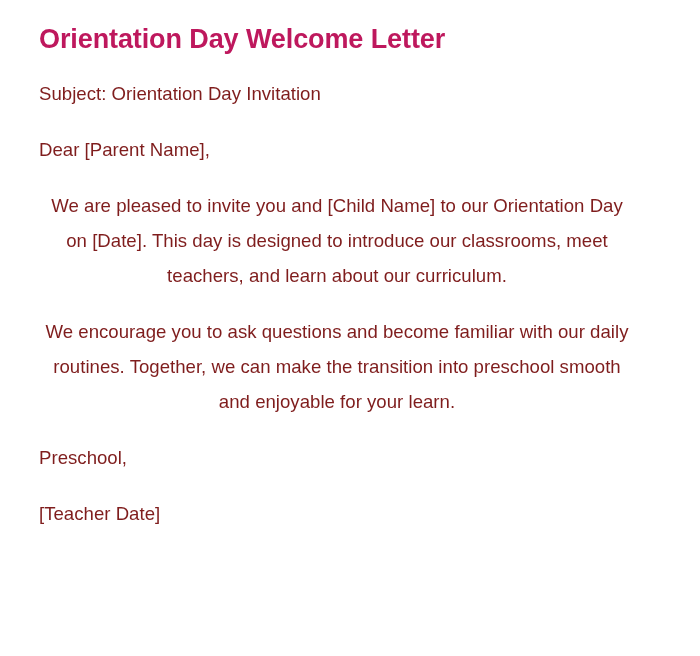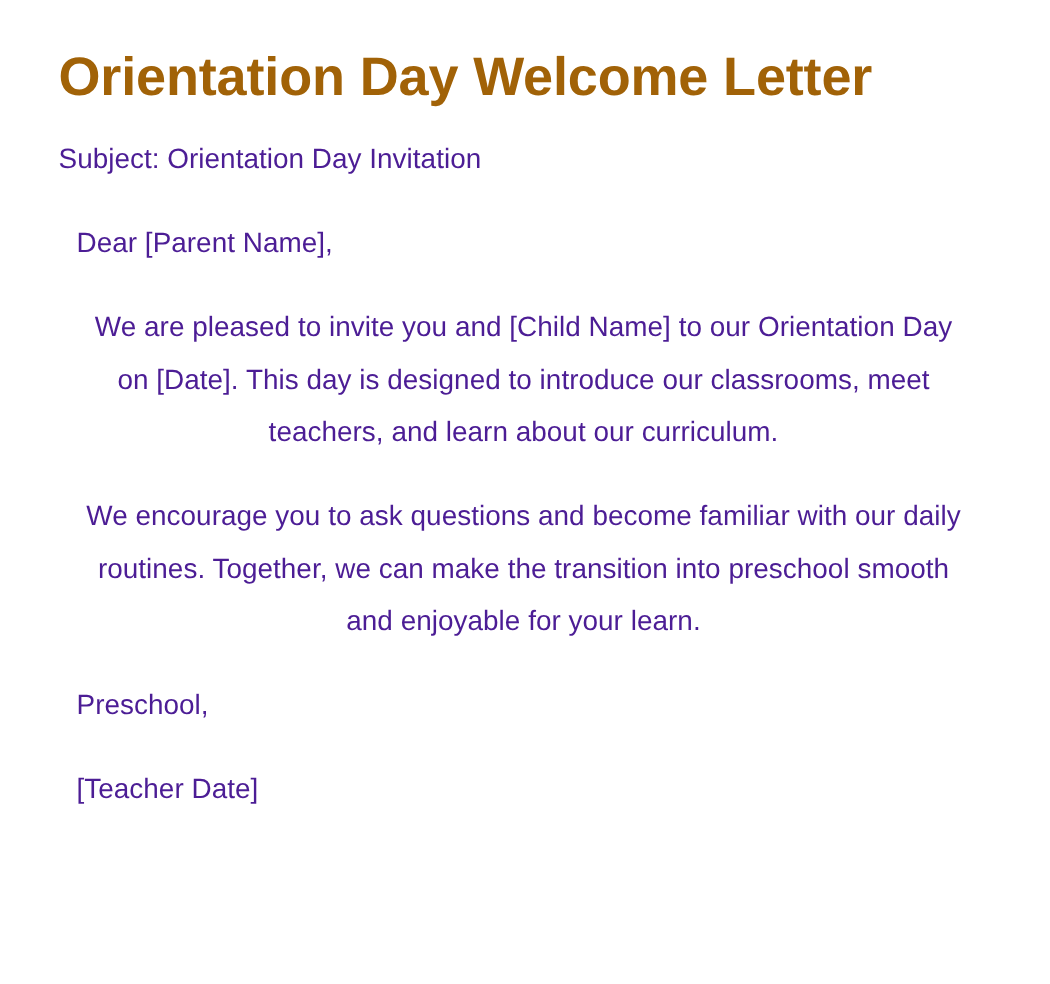--- a/index.html
+++ b/index.html
@@ -23,47 +23,46 @@
     padding: 0;
     position: relative;
   }
   .doc {
     position: absolute;
     left: 39px;
     top: 22px;
     width: 596px;
   }
   .doc-title {
-    font-size: 36px;
+    font-size: 27px;
     font-weight: bold;
-    color: #a16207;
+    color: #be185d;
     letter-spacing: -0.1px;
     line-height: 34px;
-    margin: 12px 0 0 0;
+    margin: 0 0 0 0;
     white-space: nowrap;
   }
   .doc-body {
     margin: 0;
     padding: 0;
   }
   .para {
     font-size: 18.6px;
     font-weight: normal;
-    color: #4c1d95;
+    color: #7f1d1d;
     line-height: 35px;
     margin: 0;
     padding: 0;
     letter-spacing: 0.02px;
   }
   .para.subject {
     margin-top: 20px;
   }
   .para.spaced {
     margin-top: 21px;
-    margin-left: 12px;
   }
   .para.wrap {
     width: 596px;
     text-align: center;
   }
 </style>
 </head>
 <body>
 
 <div class="page">

